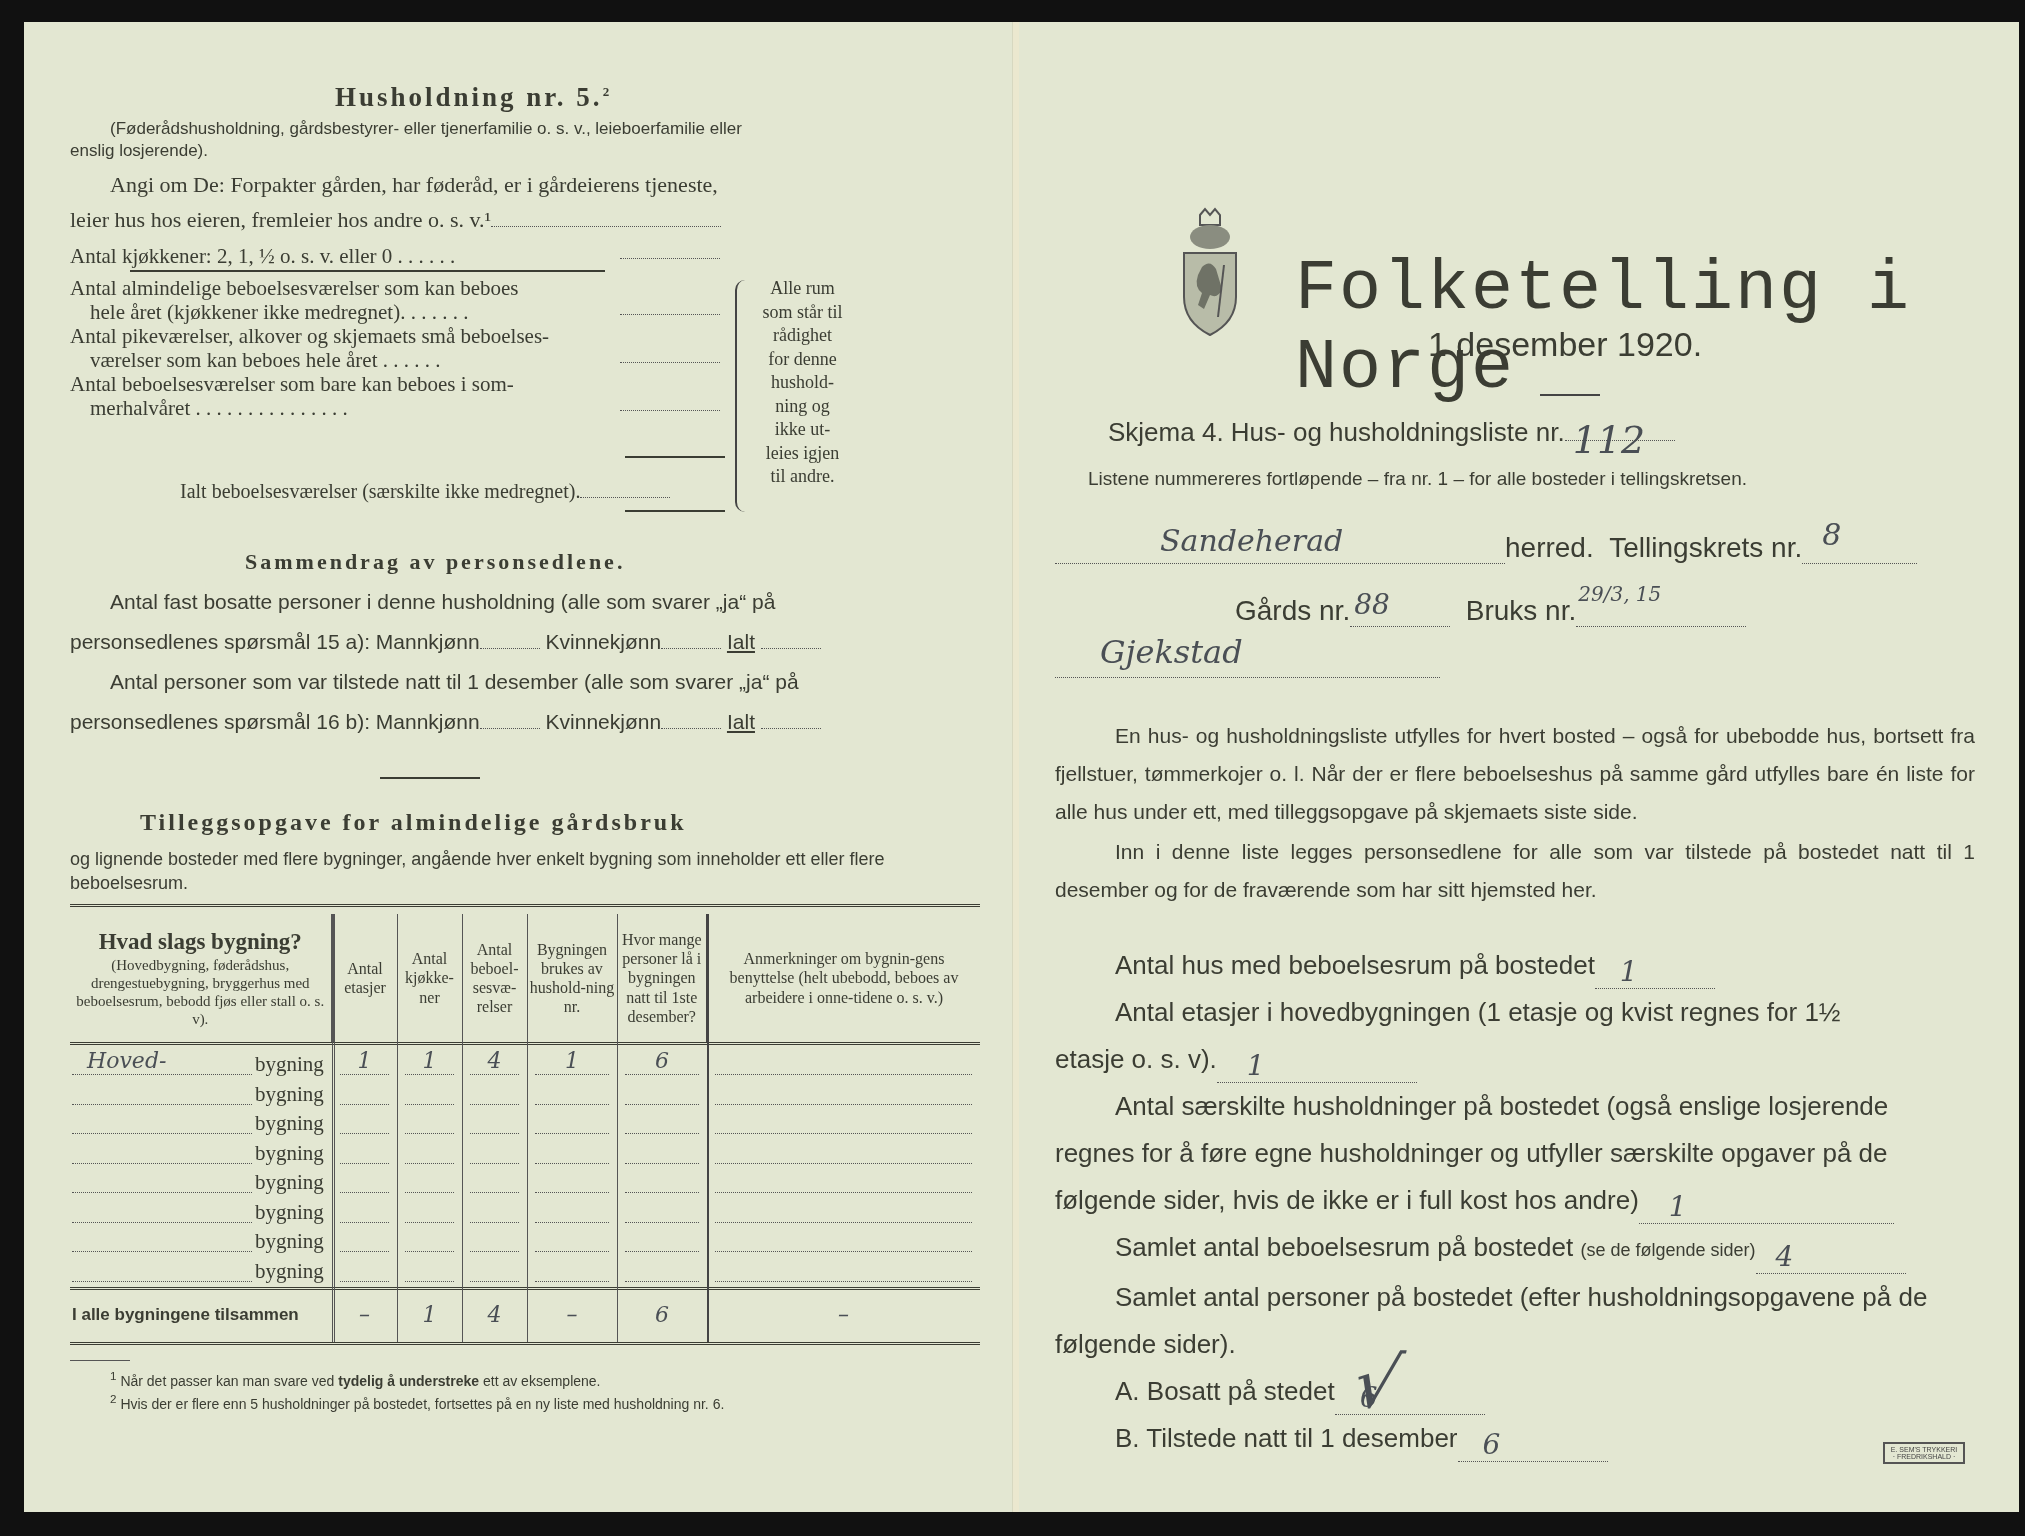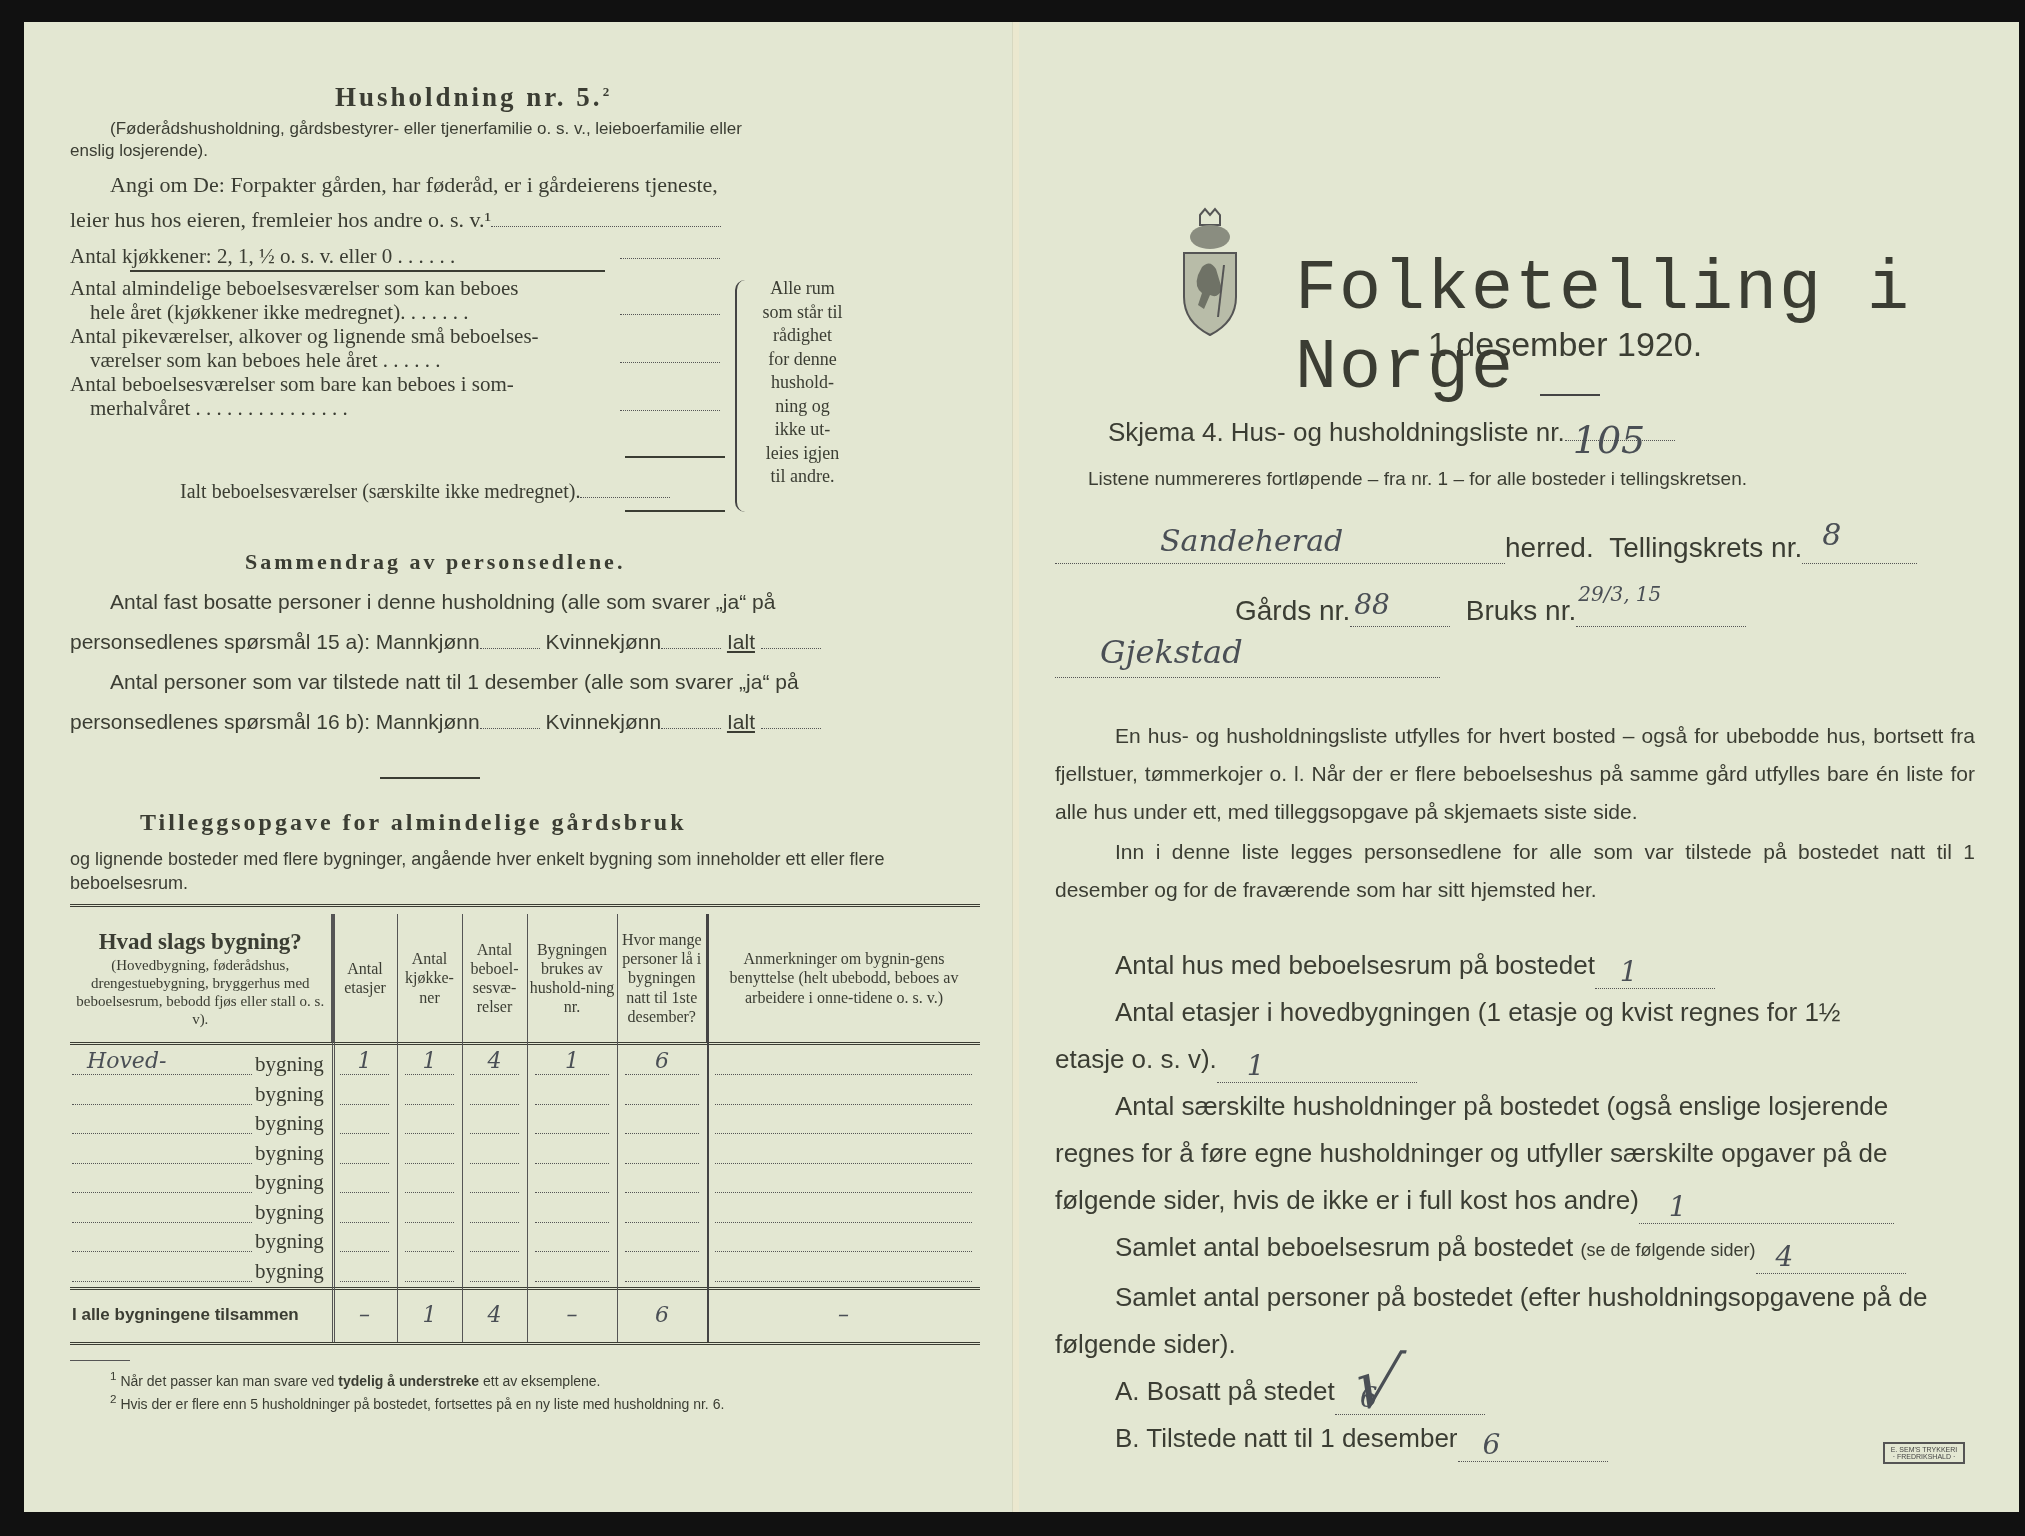--- a/index.html
+++ b/index.html
@@ -35,21 +35,21 @@
   <div class="abs" style="left:40px;top:150px;font-size:22px;">Angi om De: Forpakter gården, har føderåd, er i gårdeierens tjeneste,</div>
 
   <div class="abs" style="left:0;top:222px;width:650px;font-size:21px;line-height:24px;">
     <div style="height:32px;position:relative"><span>Antal kjøkkener: 2, 1, ½ o. s. v. eller 0 . . . . . .</span><span class="dots abs" style="right:0;top:14px;width:100px;"></span></div>
     <div class="rule" style="width:475px;margin:-6px 0 4px 60px;"></div>
     <div>
         <div>Antal almindelige beboelsesværelser som kan beboes</div>
         <div style="padding-left:20px;position:relative"><span>hele året (kjøkkener ikke medregnet). . . . . . .</span><span class="dots abs" style="right:0;top:14px;width:100px;"></span></div>
       </div>
     <div>
-        <div>Antal pikeværelser, alkover og lignende små beboelses-</div>
+        <div>Antal pikeværelser, alkover og skjemaets små beboelses-</div>
         <div style="padding-left:20px;position:relative"><span>værelser som kan beboes hele året . . . . . .</span><span class="dots abs" style="right:0;top:14px;width:100px;"></span></div>
       </div>
     <div>
         <div>Antal beboelsesværelser som bare kan beboes i som-</div>
         <div style="padding-left:20px;position:relative"><span>merhalvåret . . . . . . . . . . . . . . .</span><span class="dots abs" style="right:0;top:14px;width:100px;"></span></div>
       </div>
   </div>
   <div class="rule abs" style="left:555px;top:434px;width:100px;"></div>
   <div class="abs" style="left:110px;top:458px;font-size:20px;"><span>Ialt beboelsesværelser (særskilte ikke medregnet).</span><span class="dots" style="display:inline-block;width:90px;"></span></div>
   <div class="rule abs" style="left:555px;top:488px;width:100px;"></div>
@@ -238,21 +238,21 @@
       <path d="M20 8 l5 -6 l5 6 l5 -6 l5 6 v10 h-20z" fill="none" stroke="#555" stroke-width="2"></path>
       <ellipse cx="30" cy="30" rx="20" ry="12" fill="#8a8d80"></ellipse>
       <path d="M4 46 H56 V90 Q56 115 30 128 Q4 115 4 90 Z" fill="#b8bca8" stroke="#555" stroke-width="2"></path>
       <path d="M22 60 q8 -8 14 2 l6 20 q-4 10 -12 6 l-6 14 l-6 -4 l4 -12 q-8 -6 -4 -18z" fill="#6f7266"></path>
       <line x1="44" y1="58" x2="38" y2="110" stroke="#555" stroke-width="2"></line>
     </svg>
   </div>
   <h1 class="abs" style="left:240px;top:228px;font-size:70px;font-weight:normal;letter-spacing:2px;font-family:Liberation Mono, monospace;">Folketelling i Norge</h1>
   <div class="abs cond" style="left:373px;top:303px;font-size:34px;">1 desember 1920.</div>
   <div class="abs" style="left:485px;top:372px;width:60px;border-top:2px solid #444;"></div>
-  <div class="abs cond" style="left:53px;top:395px;font-size:26px;"><span>Skjema 4.  Hus- og husholdningsliste nr.</span><span class="dots" style="display:inline-block;width:110px;position:relative"><span class="hand abs" style="left:8px;top:-22px;font-size:38px;">105</span></span></div>
+  <div class="abs cond" style="left:53px;top:395px;font-size:26px;"><span>Skjema 4.  Hus- og husholdningsliste nr.</span><span class="dots" style="display:inline-block;width:110px;position:relative"><span class="hand abs" style="left:8px;top:-22px;font-size:38px;">112</span></span></div>
   <div class="abs cond" style="left:33px;top:446px;font-size:19px;">Listene nummereres fortløpende – fra nr. 1 – for alle bosteder i tellingskretsen.</div>
 
   <div class="abs cond" style="left:0;top:510px;width:920px;font-size:28px;">
     <span class="dots" style="display:inline-block;width:450px;position:relative;height:28px;vertical-align:bottom"><span class="hand abs" style="left:105px;top:-12px;font-size:30px">Sandeherad</span></span><span>herred.</span>&nbsp;&nbsp;<span>Tellingskrets nr.</span><span class="dots" style="display:inline-block;width:115px;position:relative;height:28px;vertical-align:bottom"><span class="hand abs" style="left:20px;top:-18px;font-size:30px">8</span></span>
   </div>
   <div class="abs cond" style="left:180px;top:573px;font-size:28px;">
     <span>Gårds nr.</span><span class="dots" style="display:inline-block;width:100px;position:relative;height:28px;vertical-align:bottom"><span class="hand abs" style="left:4px;top:-10px;font-size:28px">88</span></span>&nbsp;&nbsp;<span>Bruks nr.</span><span class="dots" style="display:inline-block;width:170px;position:relative;height:28px;vertical-align:bottom"><span class="hand abs" style="left:2px;top:-16px;font-size:20px">29/3, 15</span></span>
   </div>
   <div class="abs cond" style="left:0;top:625px;width:920px;font-size:26px;">
      <span class="dots" style="display:inline-block;width:385px;position:relative;height:26px;vertical-align:bottom"><span class="hand abs" style="left:45px;top:-18px;font-size:32px">Gjekstad</span></span>

